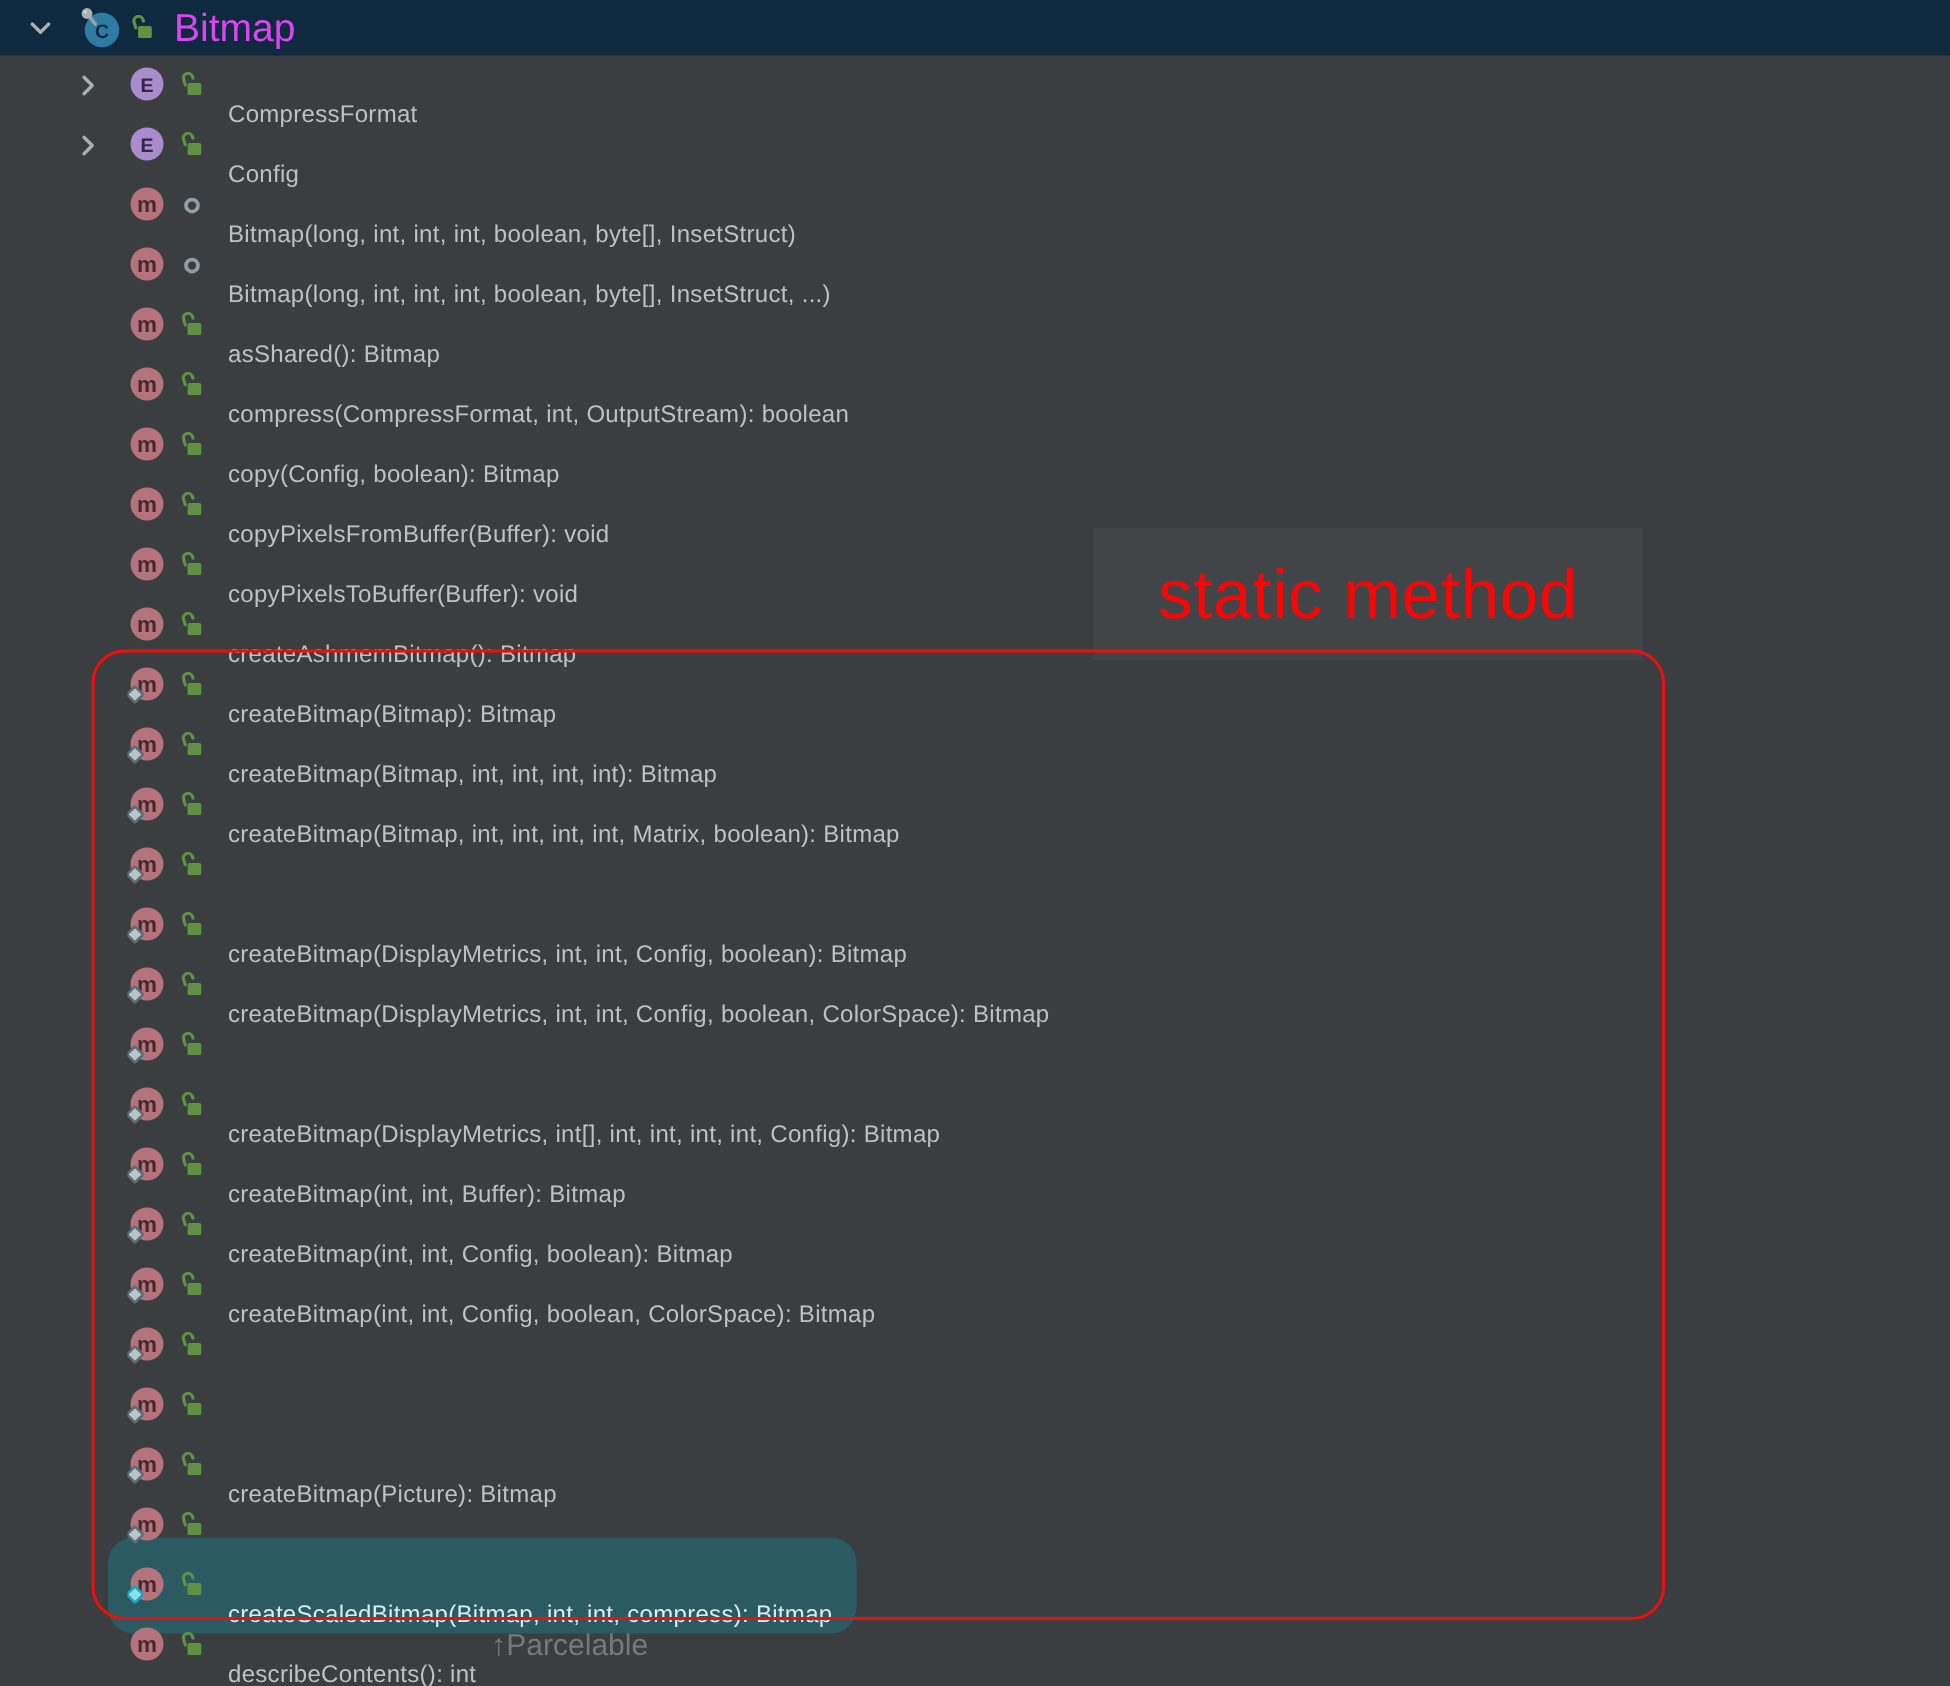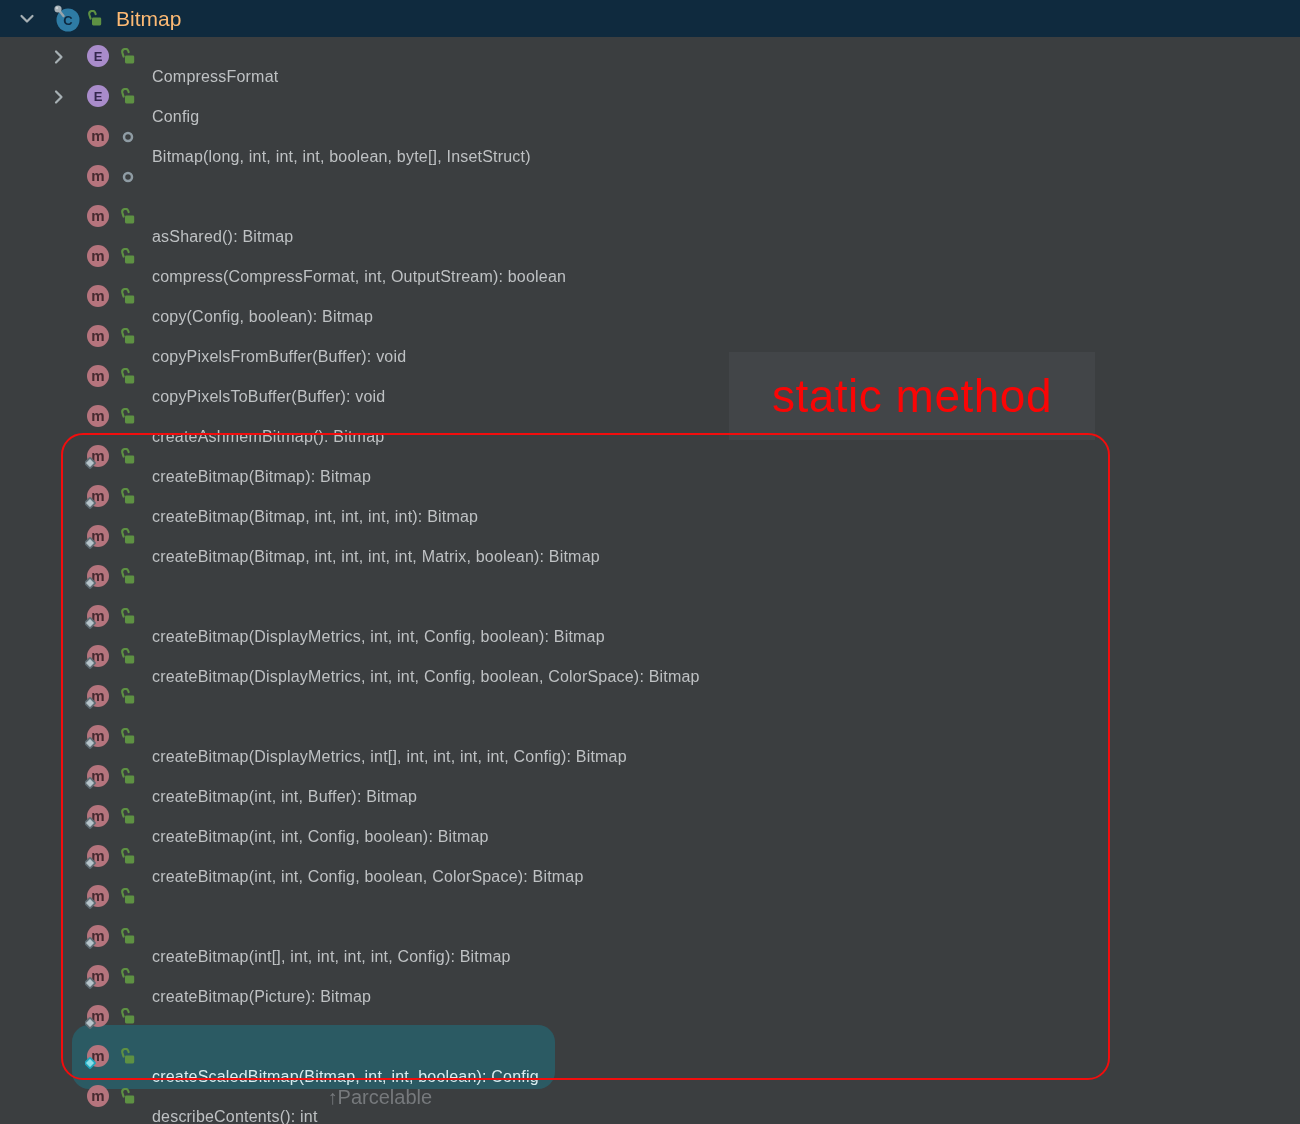--- a/index.html
+++ b/index.html
@@ -13,21 +13,21 @@
   
   .class-header{
     position:absolute;left:0;top:0;width:1300px;height:37px;
     background:#0f2a3e;
     display:flex;align-items:center;
     padding-left:18px;box-sizing:border-box;
   }
   .class-header .chev{width:18px;height:18px;margin-right:17px;flex:0 0 auto;display:flex;align-items:center;justify-content:center;}
   .class-header .node-icon{width:28px;height:28px;margin-right:5px;position:relative;flex:0 0 auto;}
   .class-header .vis-icon{width:18px;height:18px;margin-right:12px;flex:0 0 auto;}
-  .class-header .lbl{font-size:21px;color:#fdba74;}
+  .class-header .lbl{font-size:26px;color:#d946ef;}
   
   .rows{position:absolute;left:0;top:37px;width:1300px;}
   .row{
     height:40px;display:flex;align-items:center;
     padding-left:85px;box-sizing:border-box;
     white-space:nowrap;
   }
   .row.has-chevron{padding-left:50px;}
   .row .chev{width:18px;height:18px;margin-right:17px;flex:0 0 auto;display:flex;align-items:center;justify-content:center;}
   .row-content{
@@ -155,20 +155,21 @@
           <svg width="26" height="26" viewBox="0 0 26 26">
             <circle cx="13" cy="12" r="11" fill="#b5747d"></circle>
             <text x="13" y="17" text-anchor="middle" font-size="15" font-weight="bold" fill="#472a30" font-family="Liberation Sans, sans-serif">m</text>
           </svg>
         </span>
         <span class="vis-icon">
           <svg width="18" height="18" viewBox="0 0 18 18">
             <circle cx="9" cy="9" r="4" fill="none" stroke="#8f9ca4" stroke-width="2.5"></circle>
           </svg>
         </span>
+        <span class="member-label">Bitmap(long, int, int, int, boolean, byte[], InsetStruct, ...)</span>
       </span>
     </div>
     <div class="row">
       <span class="row-content">
         <span class="node-icon">
           <svg width="26" height="26" viewBox="0 0 26 26">
             <circle cx="13" cy="12" r="11" fill="#b5747d"></circle>
             <text x="13" y="17" text-anchor="middle" font-size="15" font-weight="bold" fill="#472a30" font-family="Liberation Sans, sans-serif">m</text>
           </svg>
         </span>
@@ -487,21 +488,20 @@
             <text x="13" y="17" text-anchor="middle" font-size="15" font-weight="bold" fill="#472a30" font-family="Liberation Sans, sans-serif">m</text>
             <rect x="1.2" y="15.2" width="7.6" height="7.6" rx="1" transform="rotate(45 5 19)" fill="#b7c4ca" stroke="#5f6c73" stroke-width="1.7"></rect>
           </svg>
         </span>
         <span class="vis-icon">
           <svg width="18" height="18" viewBox="0 0 18 18">
             <path d="M4.6 8.6 L3.4 4.9 a3.1 3.1 0 0 1 5.9-1.9 l0.35 1.1" fill="none" stroke="#5e9143" stroke-width="2.1" stroke-linecap="round"></path>
             <rect x="6" y="7.4" width="9.2" height="8" rx="1.3" fill="#5e9143"></rect>
           </svg>
         </span>
-        <span class="member-label">createBitmap(int[], int, int, int, int, Config): Bitmap</span>
       </span>
     </div>
     <div class="row">
       <span class="row-content">
         <span class="node-icon">
           <svg width="26" height="26" viewBox="0 0 26 26">
             <circle cx="13" cy="12" r="11" fill="#b5747d"></circle>
             <text x="13" y="17" text-anchor="middle" font-size="15" font-weight="bold" fill="#472a30" font-family="Liberation Sans, sans-serif">m</text>
             <rect x="1.2" y="15.2" width="7.6" height="7.6" rx="1" transform="rotate(45 5 19)" fill="#b7c4ca" stroke="#5f6c73" stroke-width="1.7"></rect>
           </svg>
@@ -541,21 +541,21 @@
             <text x="13" y="17" text-anchor="middle" font-size="15" font-weight="bold" fill="#472a30" font-family="Liberation Sans, sans-serif">m</text>
             <rect x="1.2" y="15.2" width="7.6" height="7.6" rx="1" transform="rotate(45 5 19)" fill="#8adfe9" stroke="#1fa6bc" stroke-width="1.7"></rect>
           </svg>
         </span>
         <span class="vis-icon">
           <svg width="18" height="18" viewBox="0 0 18 18">
             <path d="M4.6 8.6 L3.4 4.9 a3.1 3.1 0 0 1 5.9-1.9 l0.35 1.1" fill="none" stroke="#5e9143" stroke-width="2.1" stroke-linecap="round"></path>
             <rect x="6" y="7.4" width="9.2" height="8" rx="1.3" fill="#5e9143"></rect>
           </svg>
         </span>
-        <span class="member-label">createScaledBitmap(Bitmap, int, int, boolean): Config</span>
+        <span class="member-label">createScaledBitmap(Bitmap, int, int, compress): Bitmap</span>
       </span>
     </div>
     <div class="row">
       <span class="row-content">
         <span class="node-icon">
           <svg width="26" height="26" viewBox="0 0 26 26">
             <circle cx="13" cy="12" r="11" fill="#b5747d"></circle>
             <text x="13" y="17" text-anchor="middle" font-size="15" font-weight="bold" fill="#472a30" font-family="Liberation Sans, sans-serif">m</text>
           </svg>
         </span>

